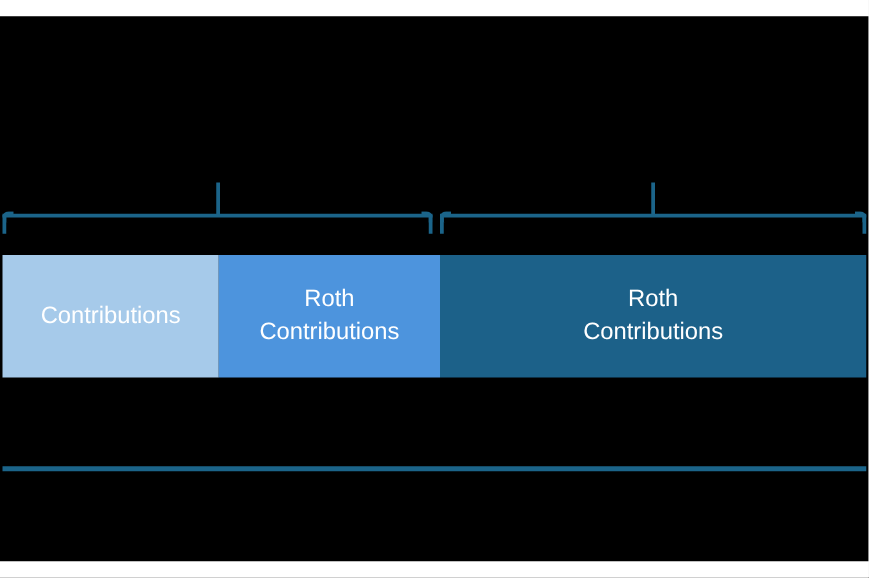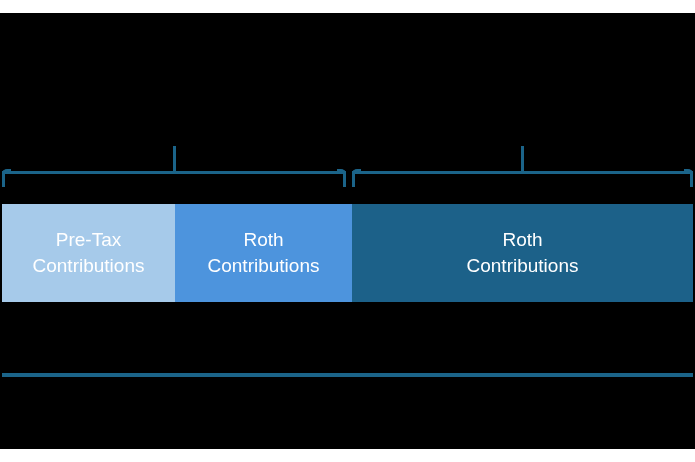--- a/index.html
+++ b/index.html
@@ -125,21 +125,20 @@
     <div class="corner tl"></div>
     <div class="corner tr"></div>
     <div class="end-cap left"></div>
     <div class="end-cap right"></div>
     <div class="center-tick" style="left:169px;"></div>
   </div>
 
   <div id="bar-row">
 
     <div class="bar-seg" id="seg-pretax">
-      <span class="seg-l1">Pre-Tax</span>
       <span class="seg-l2">Contributions</span>
     </div>
 
     <div class="bar-seg" id="seg-roth">
       <span class="seg-l1">Roth</span>
       <span class="seg-l2">Contributions</span>
     </div>
 
     <div class="bar-seg" id="seg-rothtotal">
       <span class="seg-l1">Roth</span>

